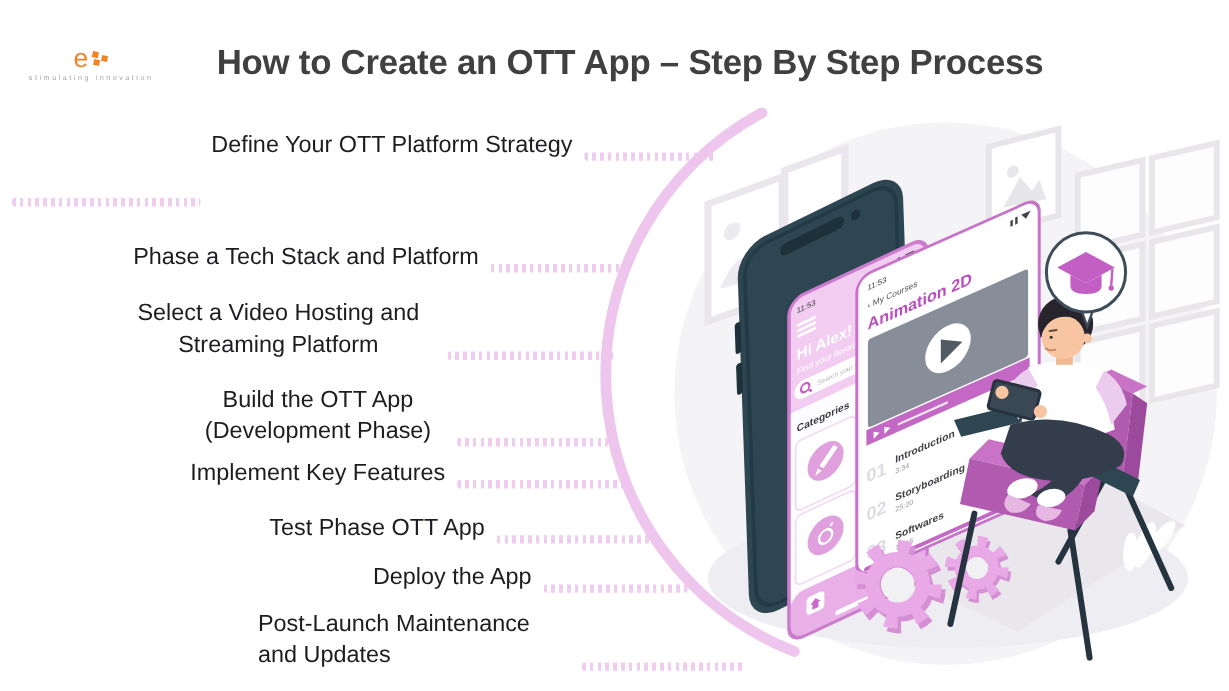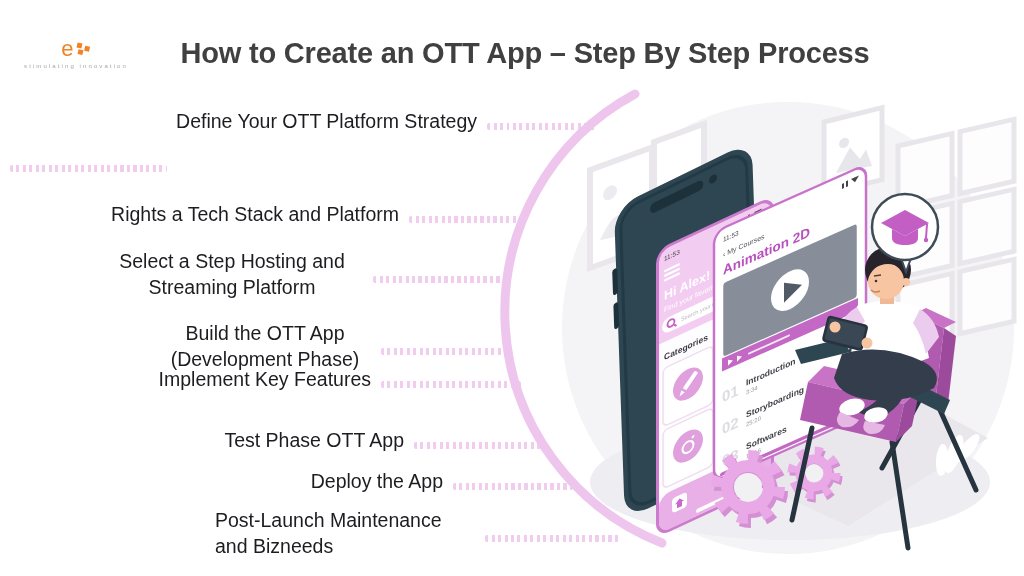--- a/index.html
+++ b/index.html
@@ -8,21 +8,21 @@
   .abs{position:absolute;}
   
   #logo{left:16px;top:36px;width:120px;text-align:center;}
   #logo .wordmark{font-size:22px;font-weight:500;color:#66676b;letter-spacing:.3px;display:inline-flex;align-items:center;}
   #logo .e{color:#f08326;}
   #logo .mark{margin-left:2px;display:inline-block;}
   #logo .tagline{font-size:6px;letter-spacing:2.1px;color:#a6a6aa;margin-top:1px;white-space:nowrap;}
   #title{left:130px;top:37px;width:790px;text-align:center;font-size:29px;font-weight:800;
          color:#404040;letter-spacing:-.2px;}
   
-  .step{position:absolute;left:0;display:flex;align-items:center;}
+  .step{position:absolute;left:0;display:flex;align-items:flex-end;}
   .step .label{margin-left:auto;flex:0 0 auto;font-size:19.5px;line-height:26px;color:#1d1d21;
                text-align:right;white-space:pre-line;}
   .step .label.center{text-align:center;}
   .step .label.leftal{text-align:left;}
   .step .dots{flex:0 0 auto;height:7px;margin-left:10px;margin-top:10px;border-radius:2px;
               background-image:repeating-linear-gradient(90deg,#f0ccef 0 3px,transparent 3px 6.5px);}
   svg text{font-family:"Liberation Sans","DejaVu Sans",sans-serif;}
 </style>
 </head>
 <body>
@@ -43,48 +43,48 @@
 <div class="abs" id="title">How to Create an OTT App – Step By Step Process</div>
 
 <div class="step" style="top:108px;width:596px">
   <div class="label">Define Your OTT Platform Strategy</div>
   <div class="dots" style="width:109px"></div>
 </div>
 <div class="step" style="top:155px;width:552px">
   <div class="dots" style="width:157px"></div>
 </div>
 <div class="step" style="top:201px;width:526px">
-  <div class="label">Rights a Tech Stack and Platform</div>
+  <div class="label">Phase a Tech Stack and Platform</div>
   <div class="dots" style="width:117px"></div>
 </div>
 <div class="step" style="top:248px;width:511px">
-  <div class="label center" style="width:262px">Select a Step Hosting and
+  <div class="label center" style="width:262px">Select a Video Hosting and
 Streaming Platform</div>
   <div class="dots" style="width:138px"></div>
 </div>
 <div class="step" style="top:320px;width:507px">
   <div class="label center" style="width:212px">Build the OTT App
 (Development Phase)</div>
   <div class="dots" style="width:126px"></div>
 </div>
-<div class="step" style="top:366px;width:521px">
+<div class="step" style="top:381px;width:521px">
   <div class="label">Implement Key Features</div>
   <div class="dots" style="width:140px"></div>
 </div>
 <div class="step" style="top:427px;width:542px">
   <div class="label">Test Phase OTT App</div>
   <div class="dots" style="width:128px"></div>
 </div>
 <div class="step" style="top:468px;width:573px">
   <div class="label">Deploy the App</div>
   <div class="dots" style="width:120px"></div>
 </div>
 <div class="step" style="top:507px;width:619px">
   <div class="label leftal" style="width:260px">Post-Launch Maintenance
-and Bizneeds</div>
+and Updates</div>
   <div class="dots" style="width:134px"></div>
 </div>
 
 <svg class="abs" style="left:0;top:0;pointer-events:none" width="1024" height="576" viewBox="0 0 1024 576">
   <path d="M 635 94 A 248 248 0 0 0 662 543" fill="none" stroke="#eec6ed" stroke-width="9" stroke-linecap="round"></path>
 </svg>
 
 <svg class="abs" style="left:552px;top:82px" width="472" height="494" viewBox="0 0 472 494">
 
   <circle cx="236" cy="246" r="226" fill="#f4f3f6"></circle>

